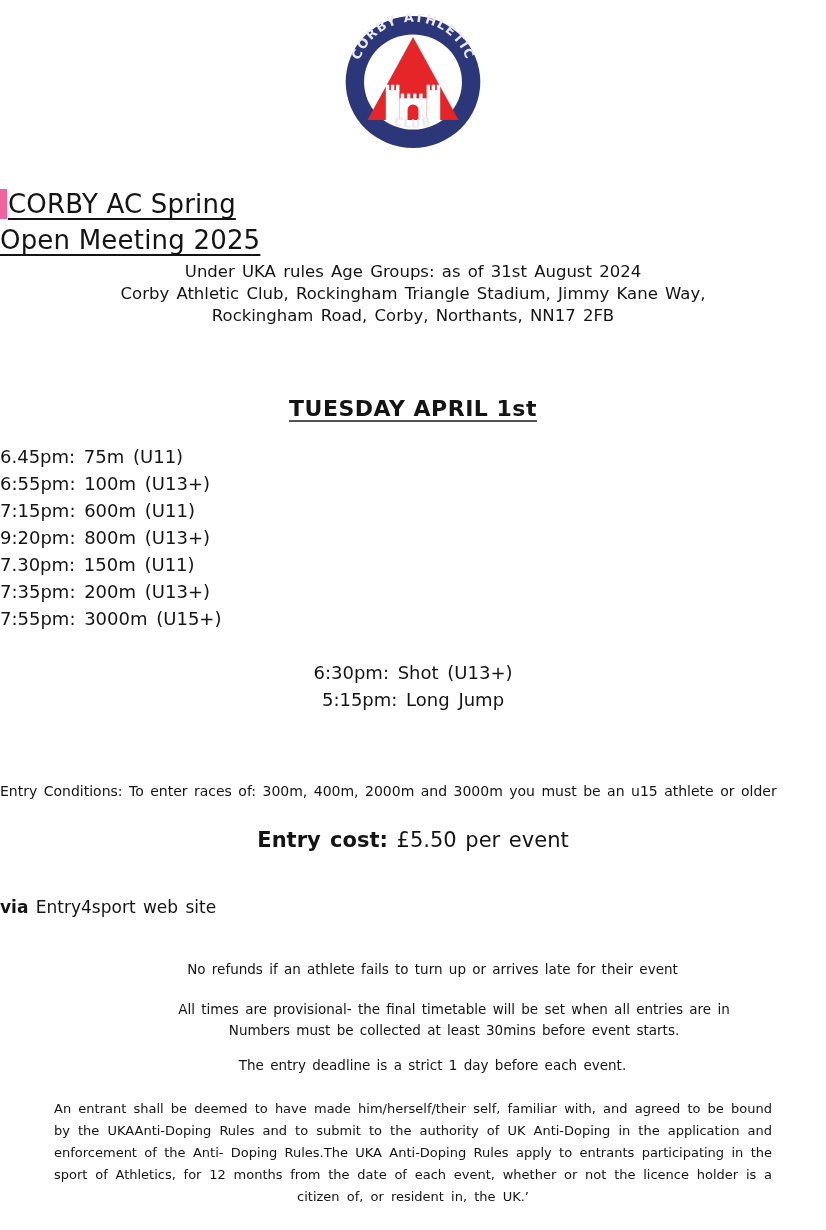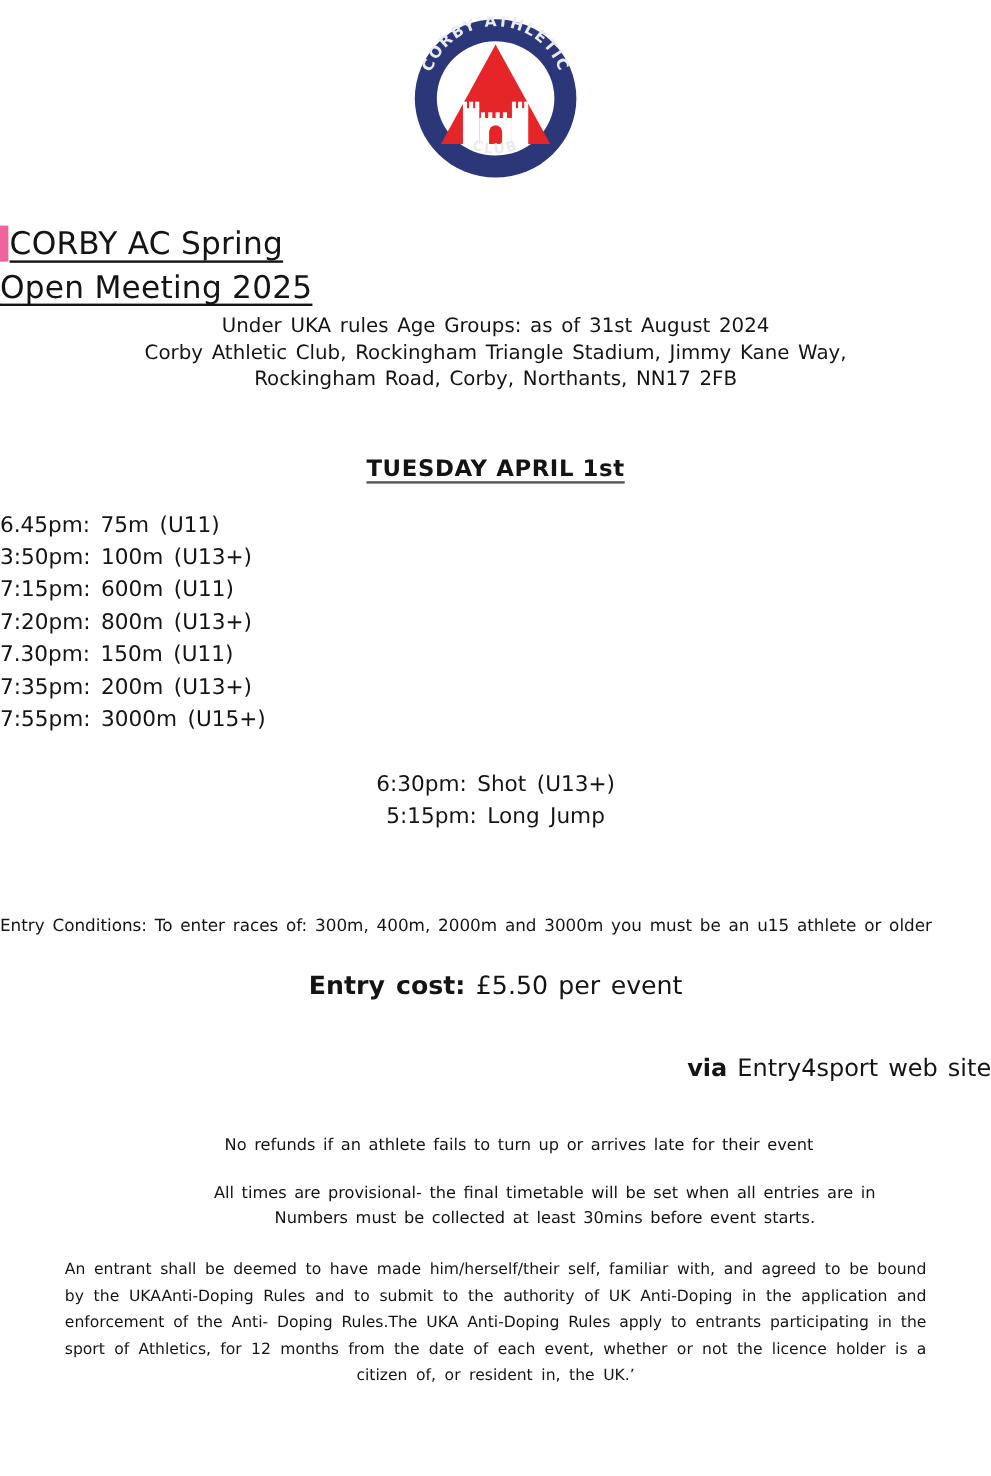--- a/index.html
+++ b/index.html
@@ -48,23 +48,23 @@
   .subheader {
     margin-top: 3px;
     text-align: center;
     font-size: 16.5px;
     line-height: 22px;
     word-spacing: 2px;
   }
 
   
   .day-heading {
-    margin-top: 53px;
+    margin-top: 69px;
     text-align: center;
-    font-size: 19px;
+    font-size: 22px;
     font-weight: bold;
     letter-spacing: 0.5px;
   }
   .day-heading span {
     text-decoration: underline;
     text-underline-offset: 4px;
     text-decoration-thickness: 1.5px;
     text-decoration-color: #555;
   }
   .track-list { margin-top: 22px; font-size: 18px; line-height: 27px; word-spacing: 3px; }
@@ -79,22 +79,22 @@
   }
   .cost-line {
     margin-top: 29px;
     text-align: center;
     font-size: 21px;
     word-spacing: 2px;
   }
   .cost-line .b { font-weight: bold; margin-top: 48px; }
   .via-line {
     margin-top: 45px;
-    text-align: right;
-    font-size: 20px;
+    text-align: left;
+    font-size: 17px;
     word-spacing: 2px;
   }
   .via-line .b { font-weight: bold; }
 
   
   .note { text-align: center; font-size: 13.5px; line-height: 21px; word-spacing: 2px; padding-left: 39px; }
   .note-refunds { margin-top: 42px; }
   .note-provisional { margin-top: 19px; margin-left: 43px; }
   .note-deadline { margin-top: 14px; }
 
@@ -161,23 +161,23 @@
     <div>Corby Athletic Club, Rockingham Triangle Stadium, Jimmy Kane Way,</div>
     <div>Rockingham Road, Corby, Northants, NN17 2FB</div>
   </div>
 
   <div class="day-heading">
     <span>TUESDAY APRIL 1st</span>
   </div>
 
   <div class="track-list">
     <div>6.45pm: 75m (U11)</div>
-    <div>3:50pm: 100m (U13+)</div>
+    <div>6:55pm: 100m (U13+)</div>
     <div>7:15pm: 600m (U11)</div>
-    <div>7:20pm: 800m (U13+)</div>
+    <div>9:20pm: 800m (U13+)</div>
     <div>7.30pm: 150m (U11)</div>
     <div>7:35pm: 200m (U13+)</div>
     <div>7:55pm: 3000m (U15+)</div>
   </div>
 
   <div class="field-list">
     <div>6:30pm: Shot (U13+)</div>
     <div>5:15pm: Long Jump</div>
   </div>
 
@@ -193,16 +193,17 @@
     <span>Entry4sport web site</span>
   </div>
 
   <div class="note note-refunds">No refunds if an athlete fails to turn up or arrives late for their event</div>
 
   <div class="note note-provisional">
     <div>All times are provisional- the final timetable will be set when all entries are in</div>
     <div>Numbers must be collected at least 30mins before event starts.</div>
   </div>
 
+  <div class="note note-deadline">The entry deadline is a strict 1 day before each event.</div>
 
   <div class="fine-print">An entrant shall be deemed to have made him/herself/their self, familiar with, and agreed to be bound by the UKAAnti-Doping Rules and to submit to the authority of UK Anti-Doping in the application and enforcement of the Anti- Doping Rules.The UKA Anti-Doping Rules apply to entrants participating in the sport of Athletics, for 12 months from the date of each event, whether or not the licence holder is a citizen of, or resident in, the UK.’</div>
 
 </div>
 
 </body></html>

